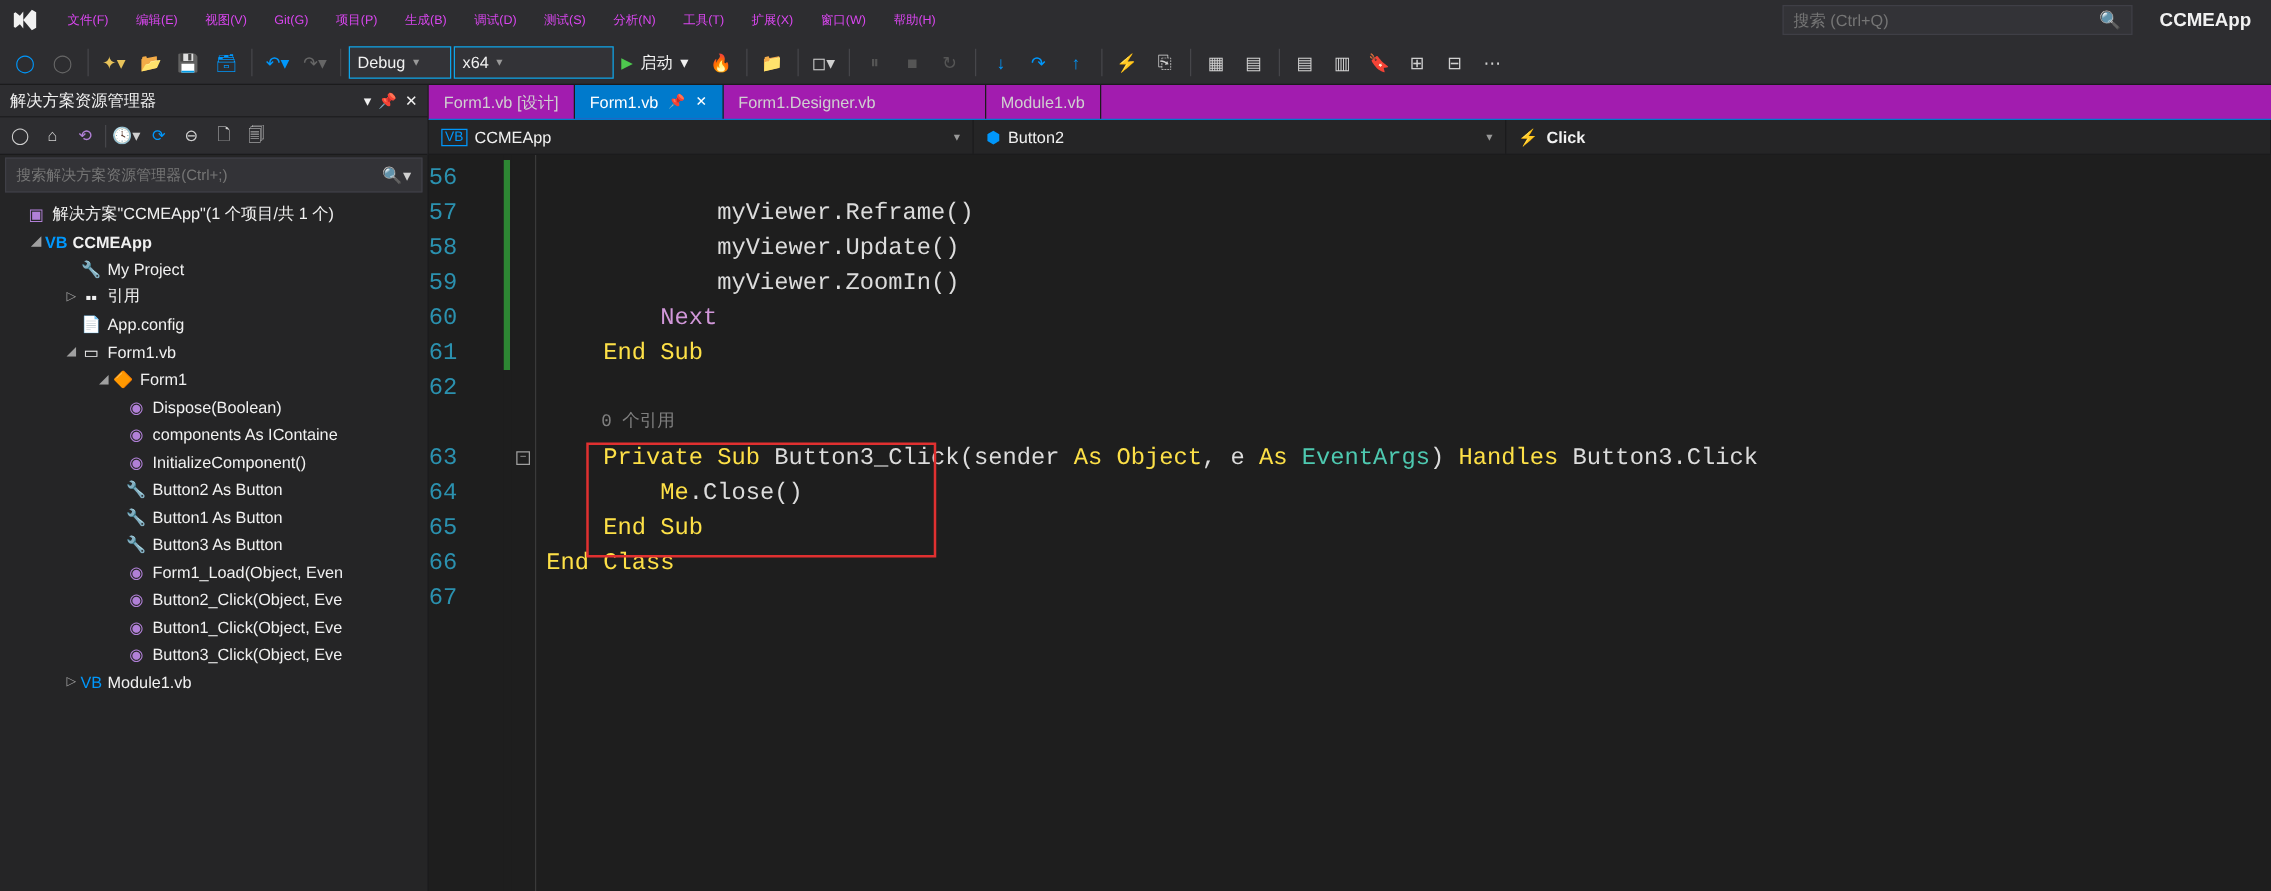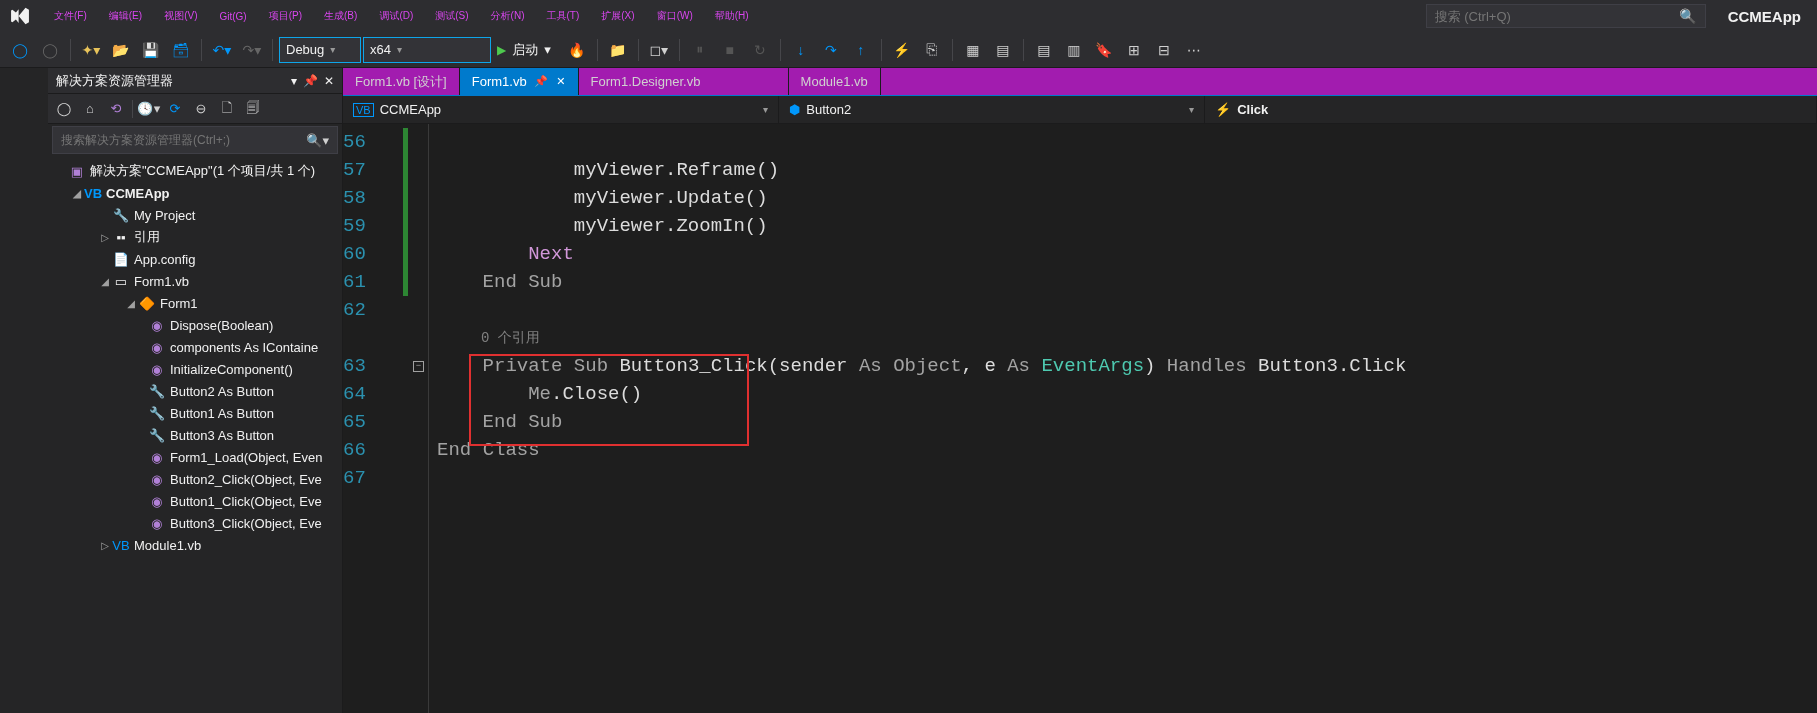--- a/index.html
+++ b/index.html
@@ -108,21 +108,20 @@
   height: calc(100% - 68px);
 }
 
 
 .solution-explorer {
   width: 343px;
   background: #252526;
   border-right: 1px solid #1b1b1c;
   display: flex;
   flex-direction: column;
-  padding-left: 48px;
 }
 .panel-title {
   height: 26px;
   background: #2d2d30;
   display: flex;
   align-items: center;
   padding: 0 8px;
   font-size: 13px;
   border-bottom: 1px solid #1b1b1c;
 }
@@ -249,21 +248,21 @@
 }
 .change-col div { height: 28px; }
 .change-green { background: #2d8633; width:5px;}
 .code-lines {
   flex: 1;
   padding-top: 4px;
   padding-left: 8px;
   position: relative;
 }
 .code-line { height: 28px; line-height: 28px; white-space: pre; color: #dcdcdc; }
-.kw { color: #a3a3a3; }
+.kw { color: #fde047; }
 .type { color: #4ec9b0; }
 .magenta { color: #d197d9; }
 .codelens { color: #808080; font-size: 14px; height:28px;line-height:28px; padding-left: 44px;}
 .red-box {
   position: absolute;
   border: 2px solid #e03030;
   pointer-events: none;
 }
 </style>
 </head>

